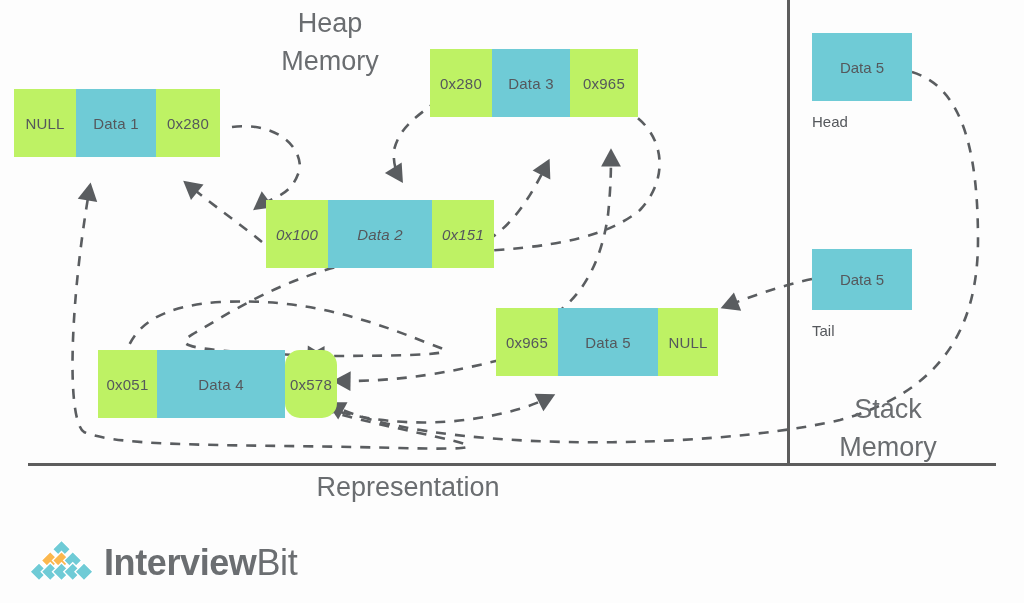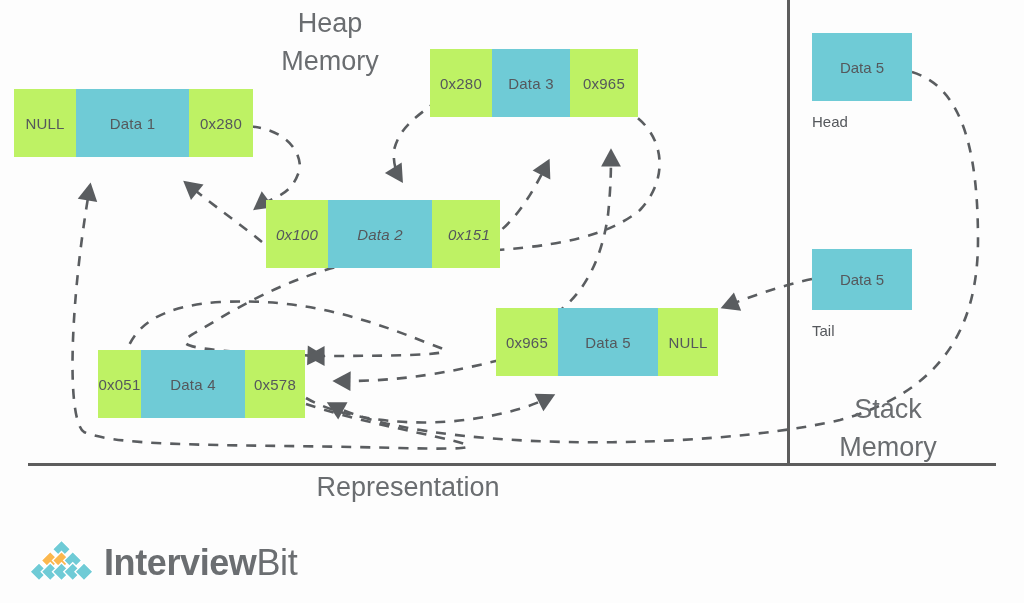--- a/index.html
+++ b/index.html
@@ -23,33 +23,33 @@
 
   
   .node{position:absolute;display:flex;z-index:3;height:68px;}
   .cell{display:flex;align-items:center;justify-content:center;
         font-size:15px;color:#55585c;letter-spacing:.2px;}
   .cell.ptr{background:#bef264;}
   .cell.data{background:#6fcbd6;}
 
   
   #node-1{left:14px;  top:89px;  }
-  #node-1 .c0{width:62px;} #node-1 .c1{width:113px;} #node-1 .c2{width:64px;}
+  #node-1 .c0{width:62px;} #node-1 .c1{width:80px;} #node-1 .c2{width:64px;}
 
   #node-3{left:430px; top:49px;  }
   #node-3 .c0{width:62px;} #node-3 .c1{width:78px;}  #node-3 .c2{width:68px;}
 
   #node-2{left:266px; top:200px;font-style:italic; }
-  #node-2 .c0{width:62px;} #node-2 .c1{width:104px;} #node-2 .c2{width:62px;padding-left:6px;}
+  #node-2 .c0{width:62px;} #node-2 .c1{width:104px;} #node-2 .c2{width:62px;}
 
   #node-5{left:496px; top:308px; }
   #node-5 .c0{width:62px;} #node-5 .c1{width:100px;} #node-5 .c2{width:60px;}
 
   #node-4{left:98px;  top:350px; }
-  #node-4 .c0{width:43px;} #node-4 .c1{width:104px;} #node-4 .c2{width:60px;}
+  #node-4 .c0{width:59px;} #node-4 .c1{width:128px;} #node-4 .c2{width:52px;border-radius:15px;}
 
   
   .stackbox{position:absolute;z-index:3;}
   .stackbox .box{background:#6fcbd6;display:flex;align-items:center;
                  justify-content:center;font-size:15px;color:#55585c;}
   .stackbox .cap{font-size:15px;color:#55585c;margin-top:12px;}
   #stack-head{left:812px;top:33px;}
   #stack-head .box{width:100px;height:68px;}
   #stack-tail{left:812px;top:249px;}
   #stack-tail .box{width:100px;height:61px;}

